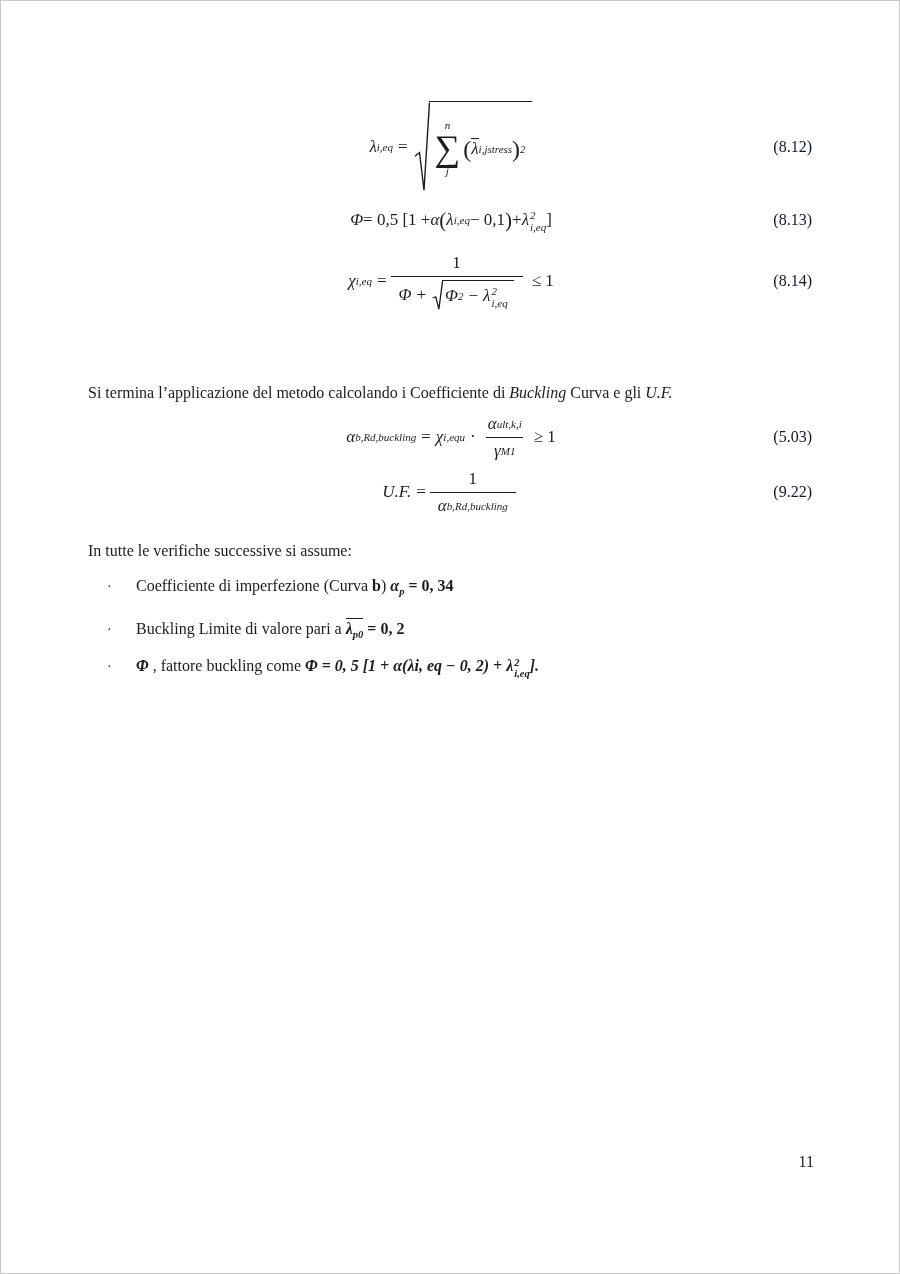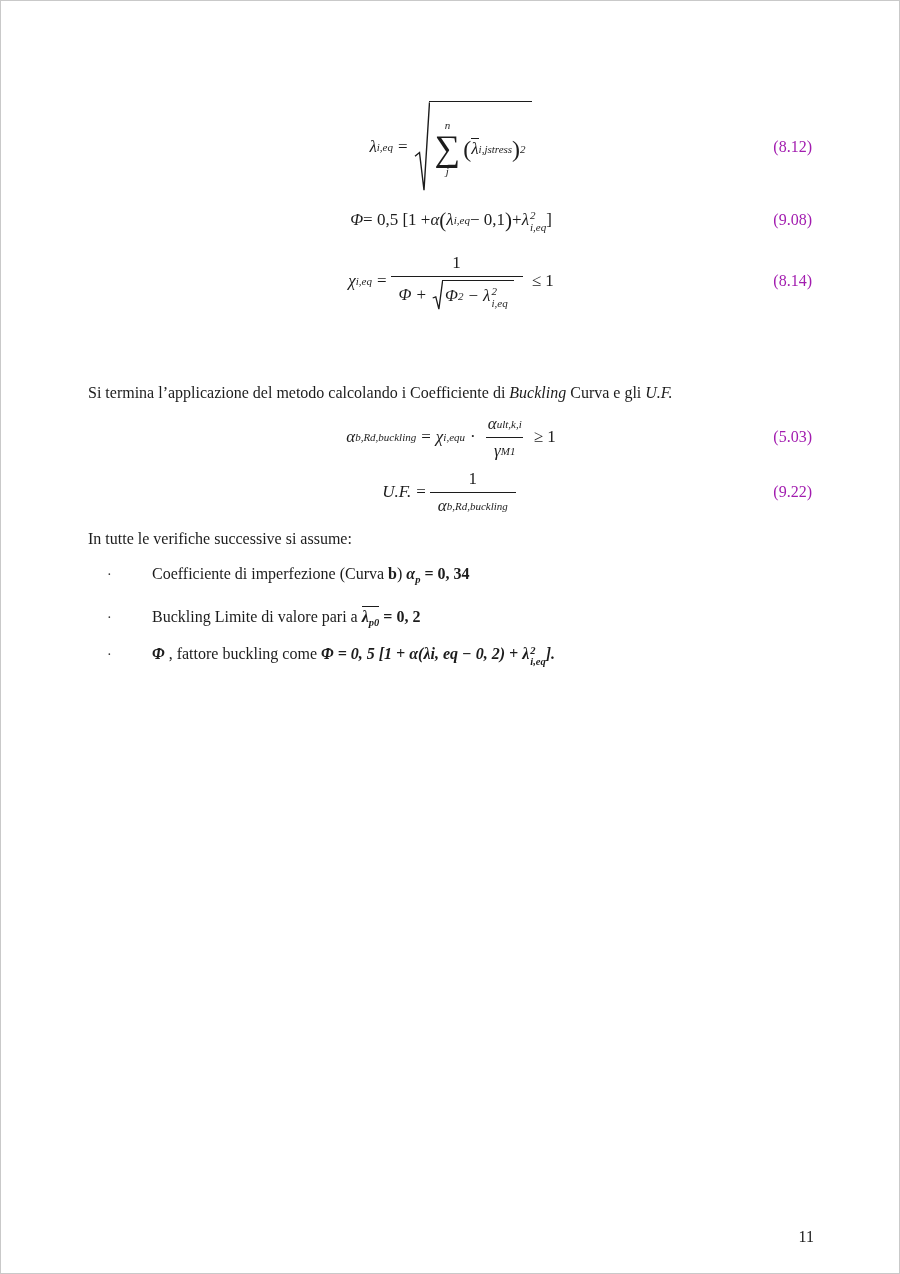--- a/index.html
+++ b/index.html
@@ -32,21 +32,21 @@
     align-items: center;
     width: 100%;
   }
   .eq-num {
     position: absolute;
     right: 2px;
     top: 50%;
     transform: translateY(-50%);
     font-size: 16px;
     font-style: normal;
-    color: #a21caf;
+    color: #0f172a;
   }
   .math { font-size: 17px; font-style: italic; }
   .up { font-style: normal; }
   .it { font-style: italic; }
   .bm { font-weight: bold; }
   .sp { display: inline-block; width: 5px; }
   .sub { font-size: 11px; vertical-align: -4px; font-style: italic; }
   .sup { font-size: 11px; vertical-align: 7px; font-style: italic; }
   .stack {
     display: inline-flex;
@@ -111,39 +111,39 @@
     min-height: 24px;
     font-size: 16px;
   }
   .bullet .marker {
     flex: none;
     width: 48px;
     padding-left: 19px;
     font-size: 14px;
     color: #333;
   }
-  .bullet .btext { line-height: 24px; margin-left: 16px; }
+  .bullet .btext { line-height: 24px; }
   .bmath { font-weight: bold; font-size: 16px; }
   .bsub { font-size: 10.5px; vertical-align: -4px; font-style: italic; font-weight: bold; }
   .bstack {
     display: inline-flex;
     flex-direction: column;
     align-items: flex-start;
     font-size: 10.5px;
     line-height: 1.05;
     font-style: italic;
     font-weight: bold;
     vertical-align: middle;
     margin-left: 1px;
     transform: translateY(1px);
   }
   .page-number {
     position: absolute;
     right: 85px;
-    top: 1227px;
+    top: 1152px;
     font-size: 16px;
   }
 </style>
 </head>
 <body>
 
 <div class="page">
   <div class="content">
 
     <div class="eq-row math" style="margin-top:96px; height:100px;">
@@ -181,21 +181,21 @@
         <span class="sub">i,eq</span>
         <span class="up"> − 0,1</span>
         <span class="bigp" style="font-size:21px;">)</span>
         <span class="up"> + </span>
         <span>λ</span>
         <span class="stack">
           <span>2</span>
           <span>i,eq</span>
         </span>
         <span class="up">]</span>
-      <span class="eq-num">(9.08)</span>
+      <span class="eq-num">(8.13)</span>
     </div>
 
     <div class="eq-row math" style="margin-top:8px; height:72px;">
       <span>χ</span>
         <span class="sub">i,eq</span>
       <span class="sp"></span>
       <span class="up">=</span>
       <span class="frac">
         <span class="fnum">
             <span class="up">1</span>
@@ -266,21 +266,21 @@
             <span class="up">1</span>
           </span>
         <span class="fden">
             <span>α</span>
             <span class="sub">b,Rd,buckling</span>
           </span>
       </span>
       <span class="eq-num">(9.22)</span>
     </div>
 
-    <p class="para" style="margin-top:10px;">In tutte le verifiche successive si assume:</p>
+    <p class="para" style="margin-top:22px;">In tutte le verifiche successive si assume:</p>
 
     <div class="bullets">
 
       <div class="bullet">
         <span class="marker">·</span>
         <span class="btext">
           <span>Coefficiente di imperfezione (Curva </span><span class="bm">b</span><span>) </span><span class="bmath it">α</span><span class="bsub">p</span><span class="bmath"> = 0, 34</span>
         </span>
       </div>
 

